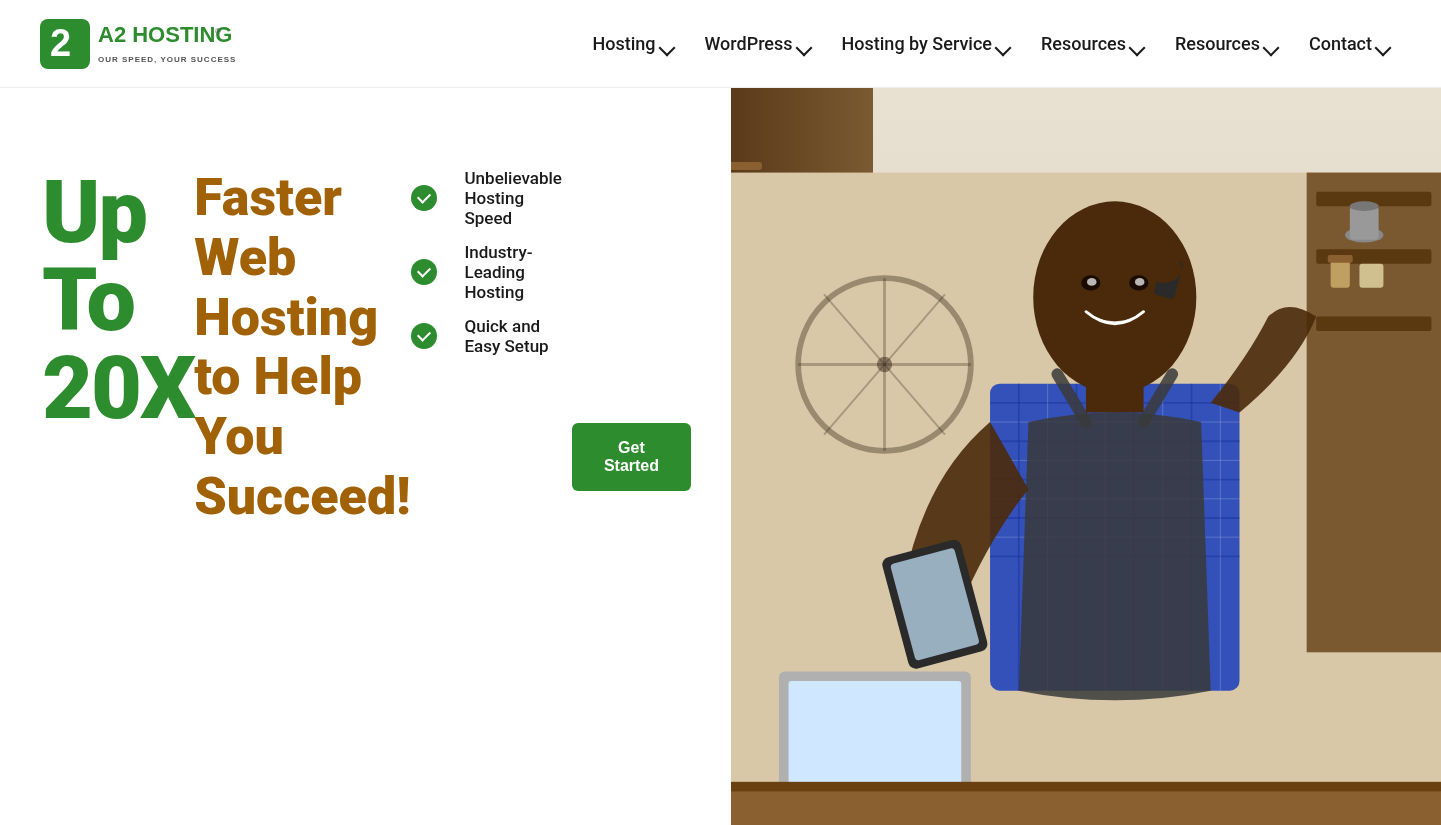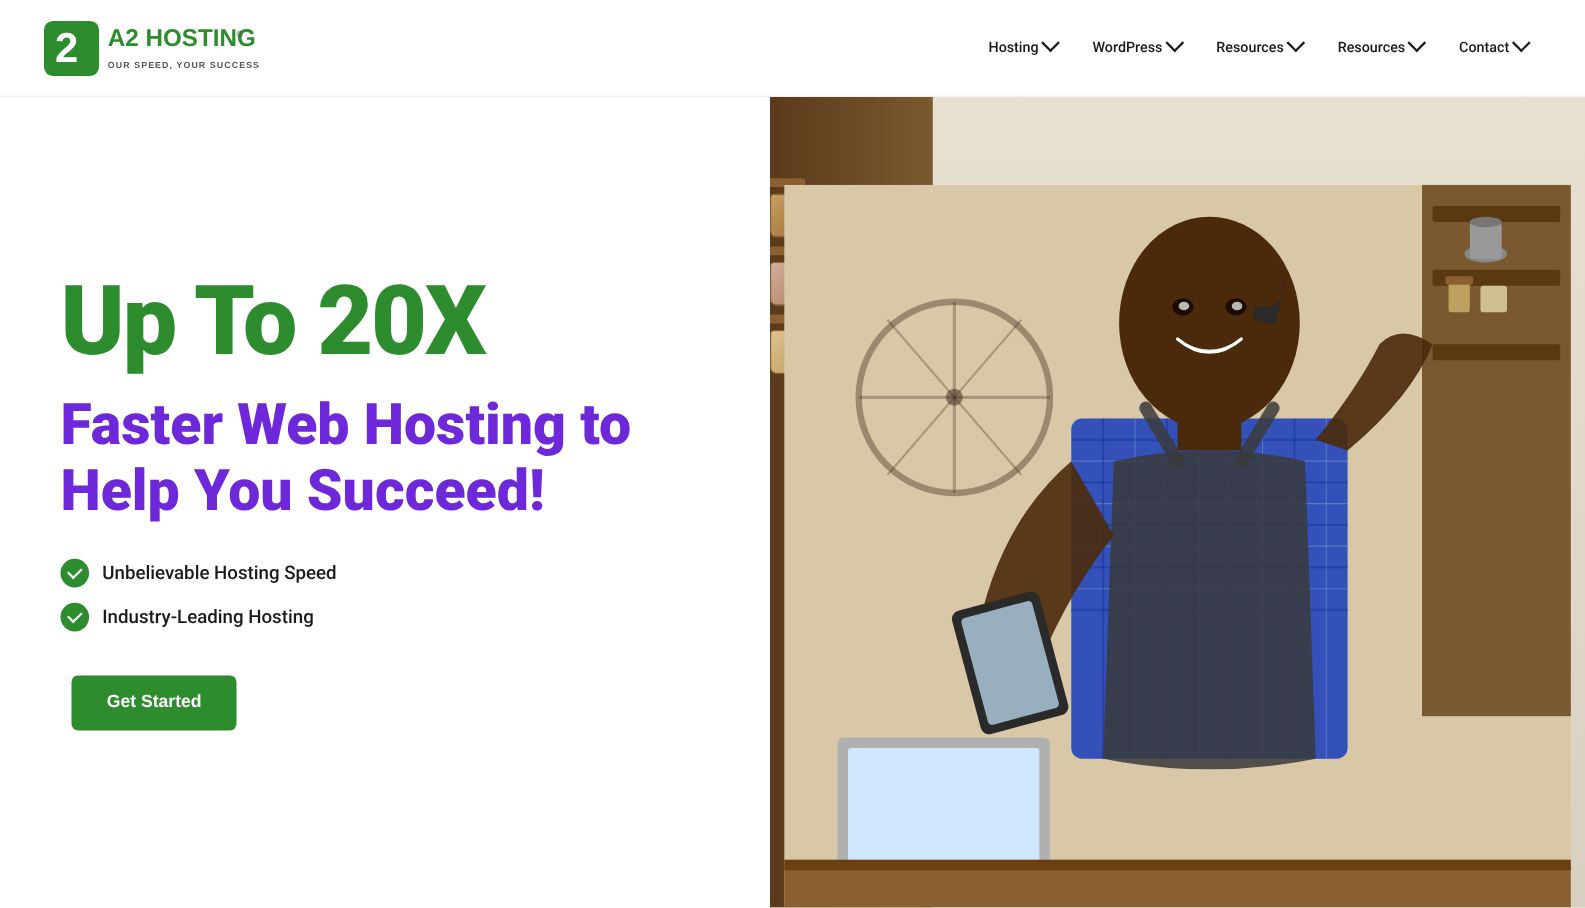--- a/index.html
+++ b/index.html
@@ -41,24 +41,24 @@
     }
 
     .nav-links {
       display: flex;
       align-items: center;
       gap: 8px;
     }
 
     .nav-item {
       display: flex;
-      align-items: flex-start;
+      align-items: flex-end;
       gap: 5px;
       padding: 8px 12px;
-      font-size: 13px;
+      font-size: 18px;
       font-weight: 500;
       color: #1a1a1a;
       cursor: pointer;
       border-radius: 4px;
       white-space: nowrap;
     }
 
     .chevron-down {
       width: 12px;
       height: 12px;
@@ -72,39 +72,38 @@
     
     .hero {
       display: flex;
       width: 100%;
       min-height: 737px;
       position: relative;
     }
 
     .hero-content {
       flex: 0 0 700px;
-      padding: 80px 40px 80px 55px;
-      display: flex;
-      flex-direction: column;
+      padding: 80px 40px 80px 42px;
+      display: flex;
       justify-content: center;
     }
 
     .hero-headline-main {
       font-size: 88px;
       font-weight: 900;
       color: #2d8c2d;
       line-height: 1.0;
       margin-bottom: 20px;
       letter-spacing: -2px;
     }
 
     .hero-headline-sub {
       font-size: 52px;
       font-weight: 900;
-      color: #6d28d9;
+      color: #a16207;
       line-height: 1.15;
       margin-bottom: 32px;
     }
 
     .hero-description {
       font-size: 16px;
       color: #333;
       line-height: 1.6;
       margin-bottom: 28px;
       max-width: 620px;
@@ -114,21 +113,21 @@
       list-style: none;
       margin-bottom: 40px;
       display: flex;
       flex-direction: column;
       gap: 14px;
     }
 
     .feature-item {
       display: flex;
       align-items: center;
-      gap: 12px;
+      gap: 28px;
       font-size: 17px;
       color: #1a1a1a;
       font-weight: 500;
     }
 
     .check-icon {
       width: 26px;
       height: 26px;
       background: #2d8c2d;
       border-radius: 50%;
@@ -296,20 +295,24 @@
     <div class="nav-item">
       <span>Hosting</span>
       <span class="chevron-down"></span>
     </div>
 
     <div class="nav-item">
       <span>WordPress</span>
       <span class="chevron-down"></span>
     </div>
 
+    <div class="nav-item">
+      <span>Hosting by Service</span>
+      <span class="chevron-down"></span>
+    </div>
 
     <div class="nav-item">
       <span>Resources</span>
       <span class="chevron-down"></span>
     </div>
 
     <div class="nav-item">
       <span>Resources</span>
       <span class="chevron-down"></span>
     </div>
@@ -328,20 +331,24 @@
     <h2 class="hero-headline-sub">Faster Web Hosting to Help You Succeed!</h2>
 
     <ul class="feature-list">
       <li class="feature-item">
         <span class="check-icon"></span>
         <span>Unbelievable Hosting Speed</span>
       </li>
       <li class="feature-item">
         <span class="check-icon"></span>
         <span>Industry-Leading Hosting</span>
+      </li>
+      <li class="feature-item">
+        <span class="check-icon"></span>
+        <span>Quick and Easy Setup</span>
       </li>
     </ul>
 
     <div class="cta-buttons">
       <button class="btn-primary">Get Started</button>
     </div>
   </div>
 
   <div class="hero-image">
 

